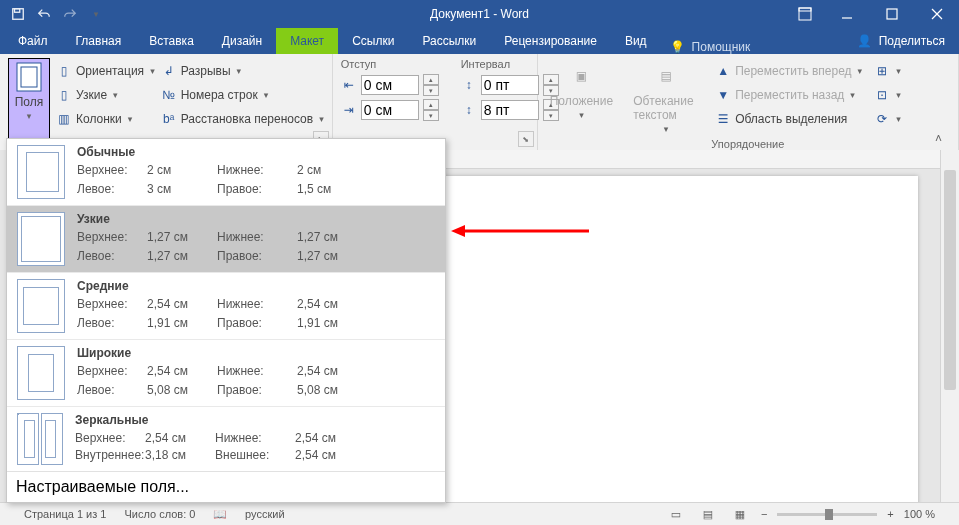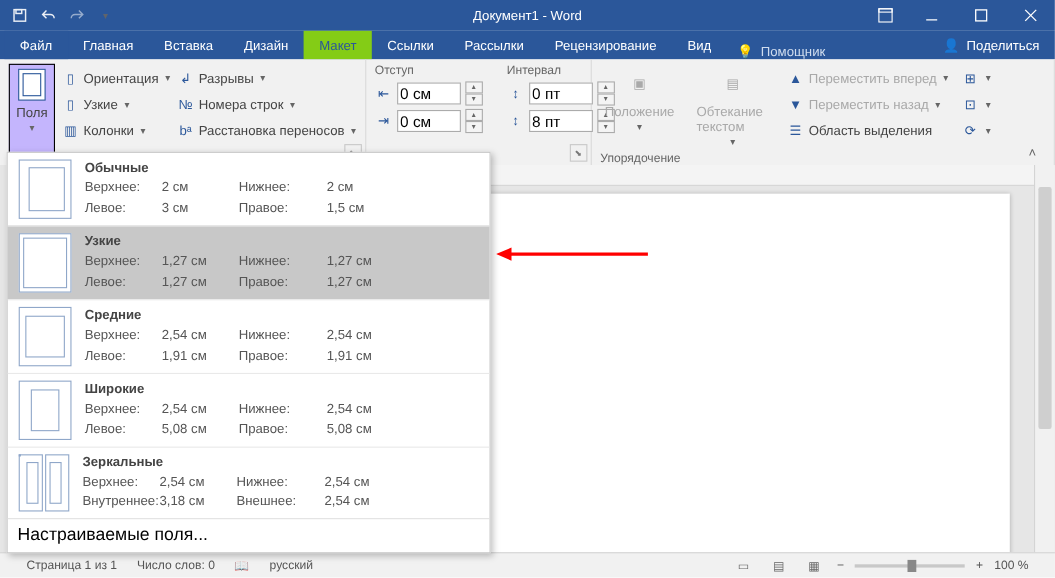--- a/index.html
+++ b/index.html
@@ -16,21 +16,21 @@
   
   .tabs{height:26px;background:#2b579a;display:flex;align-items:flex-end;color:#fff;padding-left:4px;position:relative}
   .tab{padding:0 14px;height:26px;line-height:26px;font-size:12px;cursor:pointer}
   .tab.active{background:#84cc16;color:#2b579a}
   .tab.file{background:#2b579a;color:#fff}
   .tell{display:flex;align-items:center;gap:6px;padding:0 10px;color:#cfdcee}
   .share{position:absolute;right:14px;display:flex;align-items:center;gap:6px;color:#fff;height:26px}
   
   .ribbon{height:96px;background:#f1f1f1;border-bottom:1px solid #d4d4d4;display:flex;position:relative}
   .group{border-right:1px solid #d9d9d9;padding:4px 8px 2px 8px;display:flex;flex-direction:column;justify-content:space-between;position:relative}
-  .group-label{font-size:11px;color:#666;padding:2px 0}
+  .group-label{font-size:11px;color:#666;text-align:center;padding:2px 0}
   .big-btn{display:flex;flex-direction:column;align-items:center;gap:2px;padding:2px 4px;cursor:pointer}
   .big-ico{width:32px;height:32px;display:flex;align-items:center;justify-content:center}
   .small-row{display:flex;align-items:center;gap:4px;height:22px;white-space:nowrap;color:#444;cursor:pointer}
   .small-ico{width:16px;height:16px;display:inline-flex;align-items:center;justify-content:center;color:#2b579a}
   .dd{margin-left:2px}
   .spin{display:flex;align-items:center;gap:4px}
   .spin input{width:52px;height:18px;border:1px solid #ababab;font-size:14px;padding:0 2px;background:#fff}
   .spinbtns{display:flex;flex-direction:column}
   .spinbtns span{width:14px;height:9px;border:1px solid #ababab;background:#f4f4f4;display:flex;align-items:center;justify-content:center;font-size:7px;color:#666;line-height:7px}
   .disabled{color:#a9a9a9}

